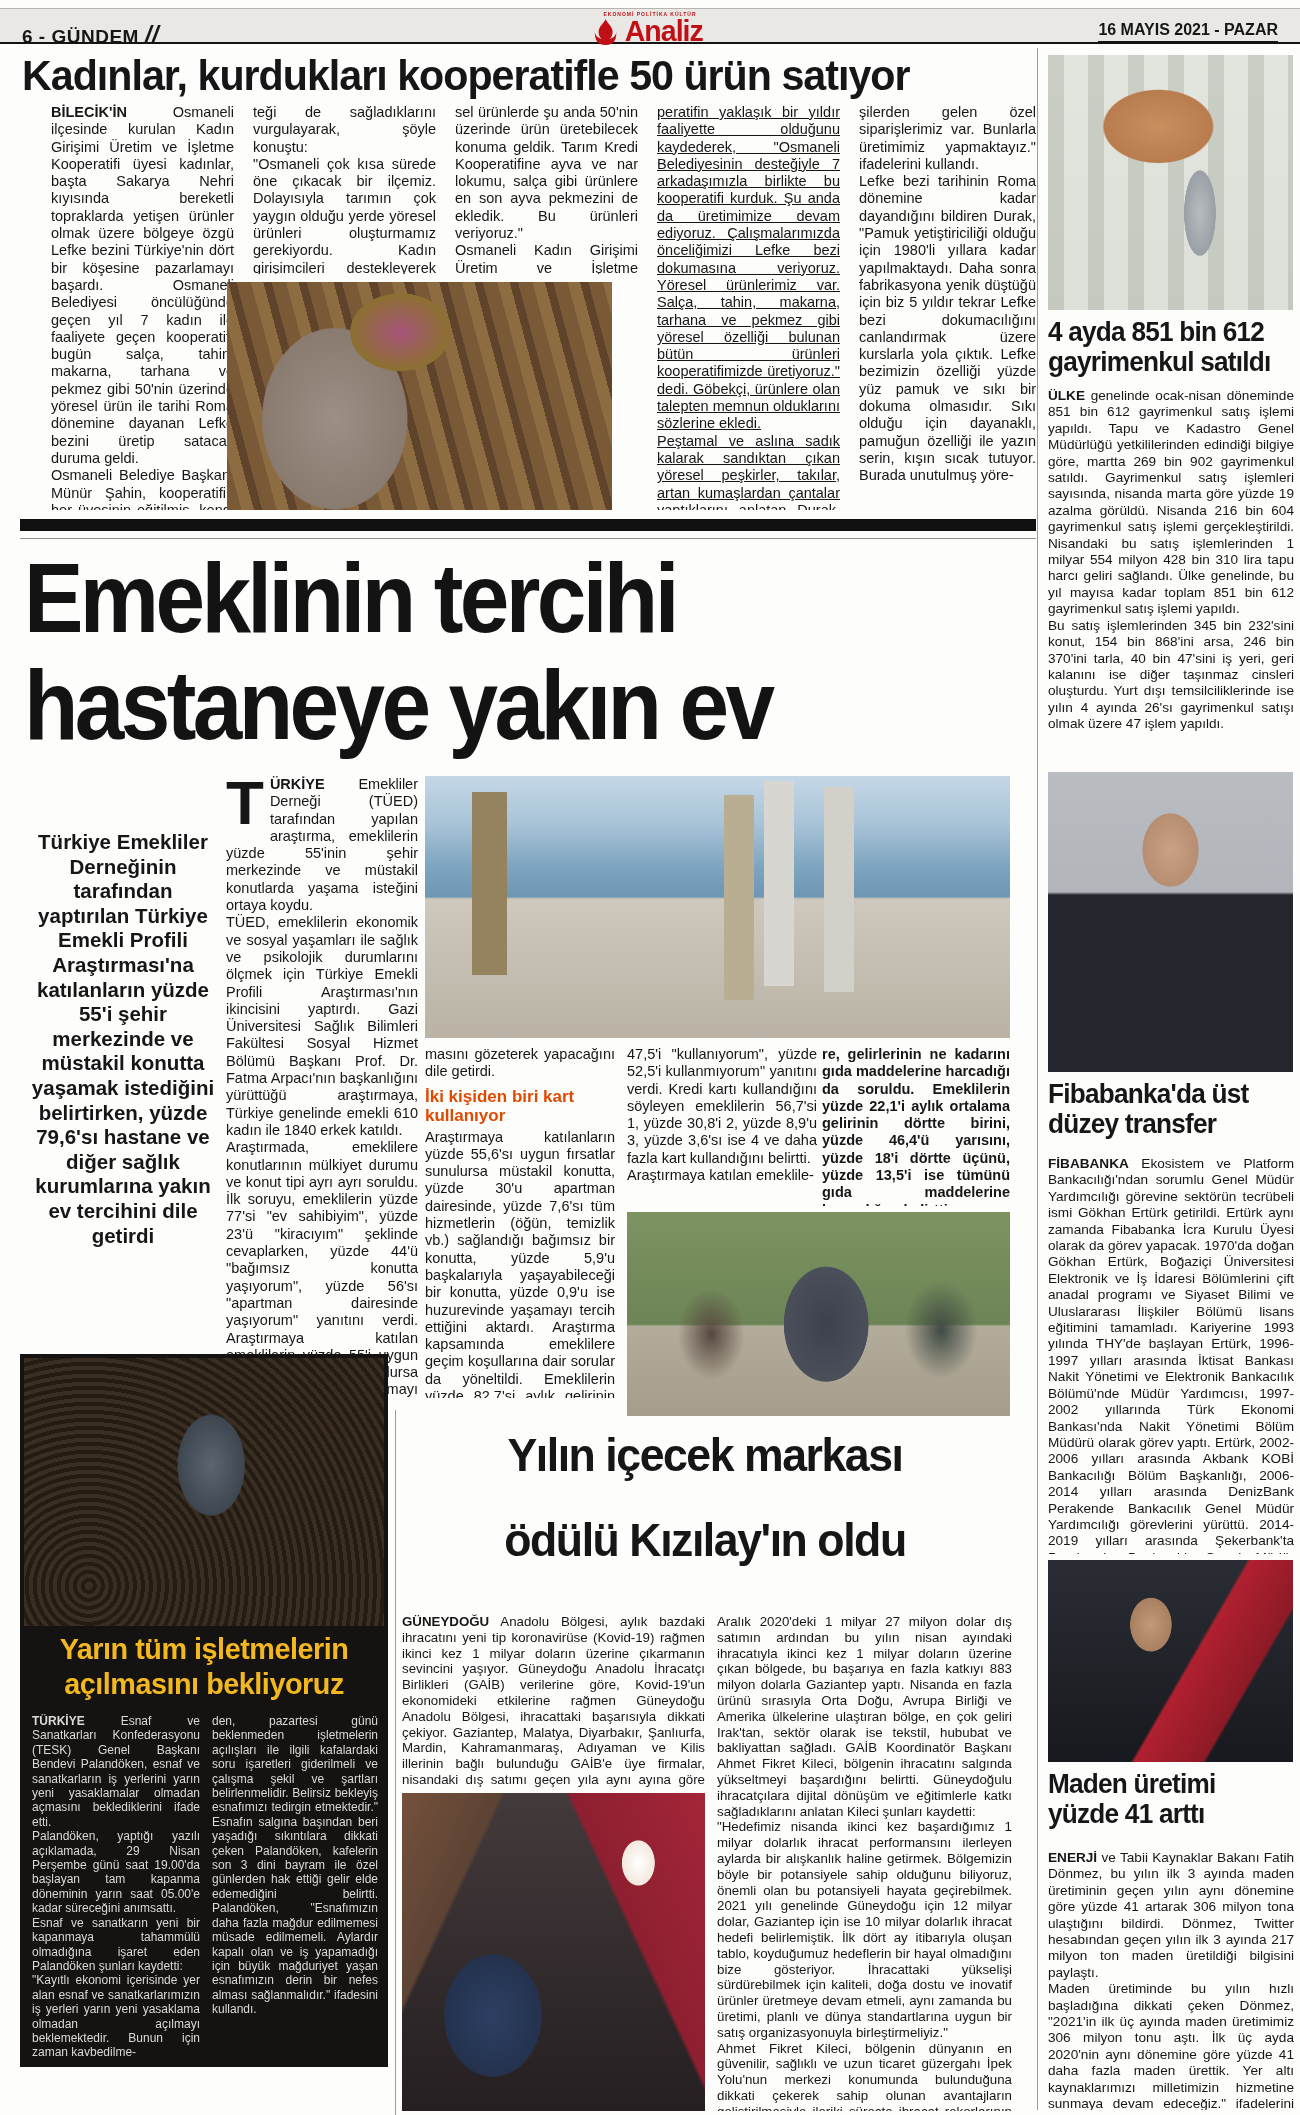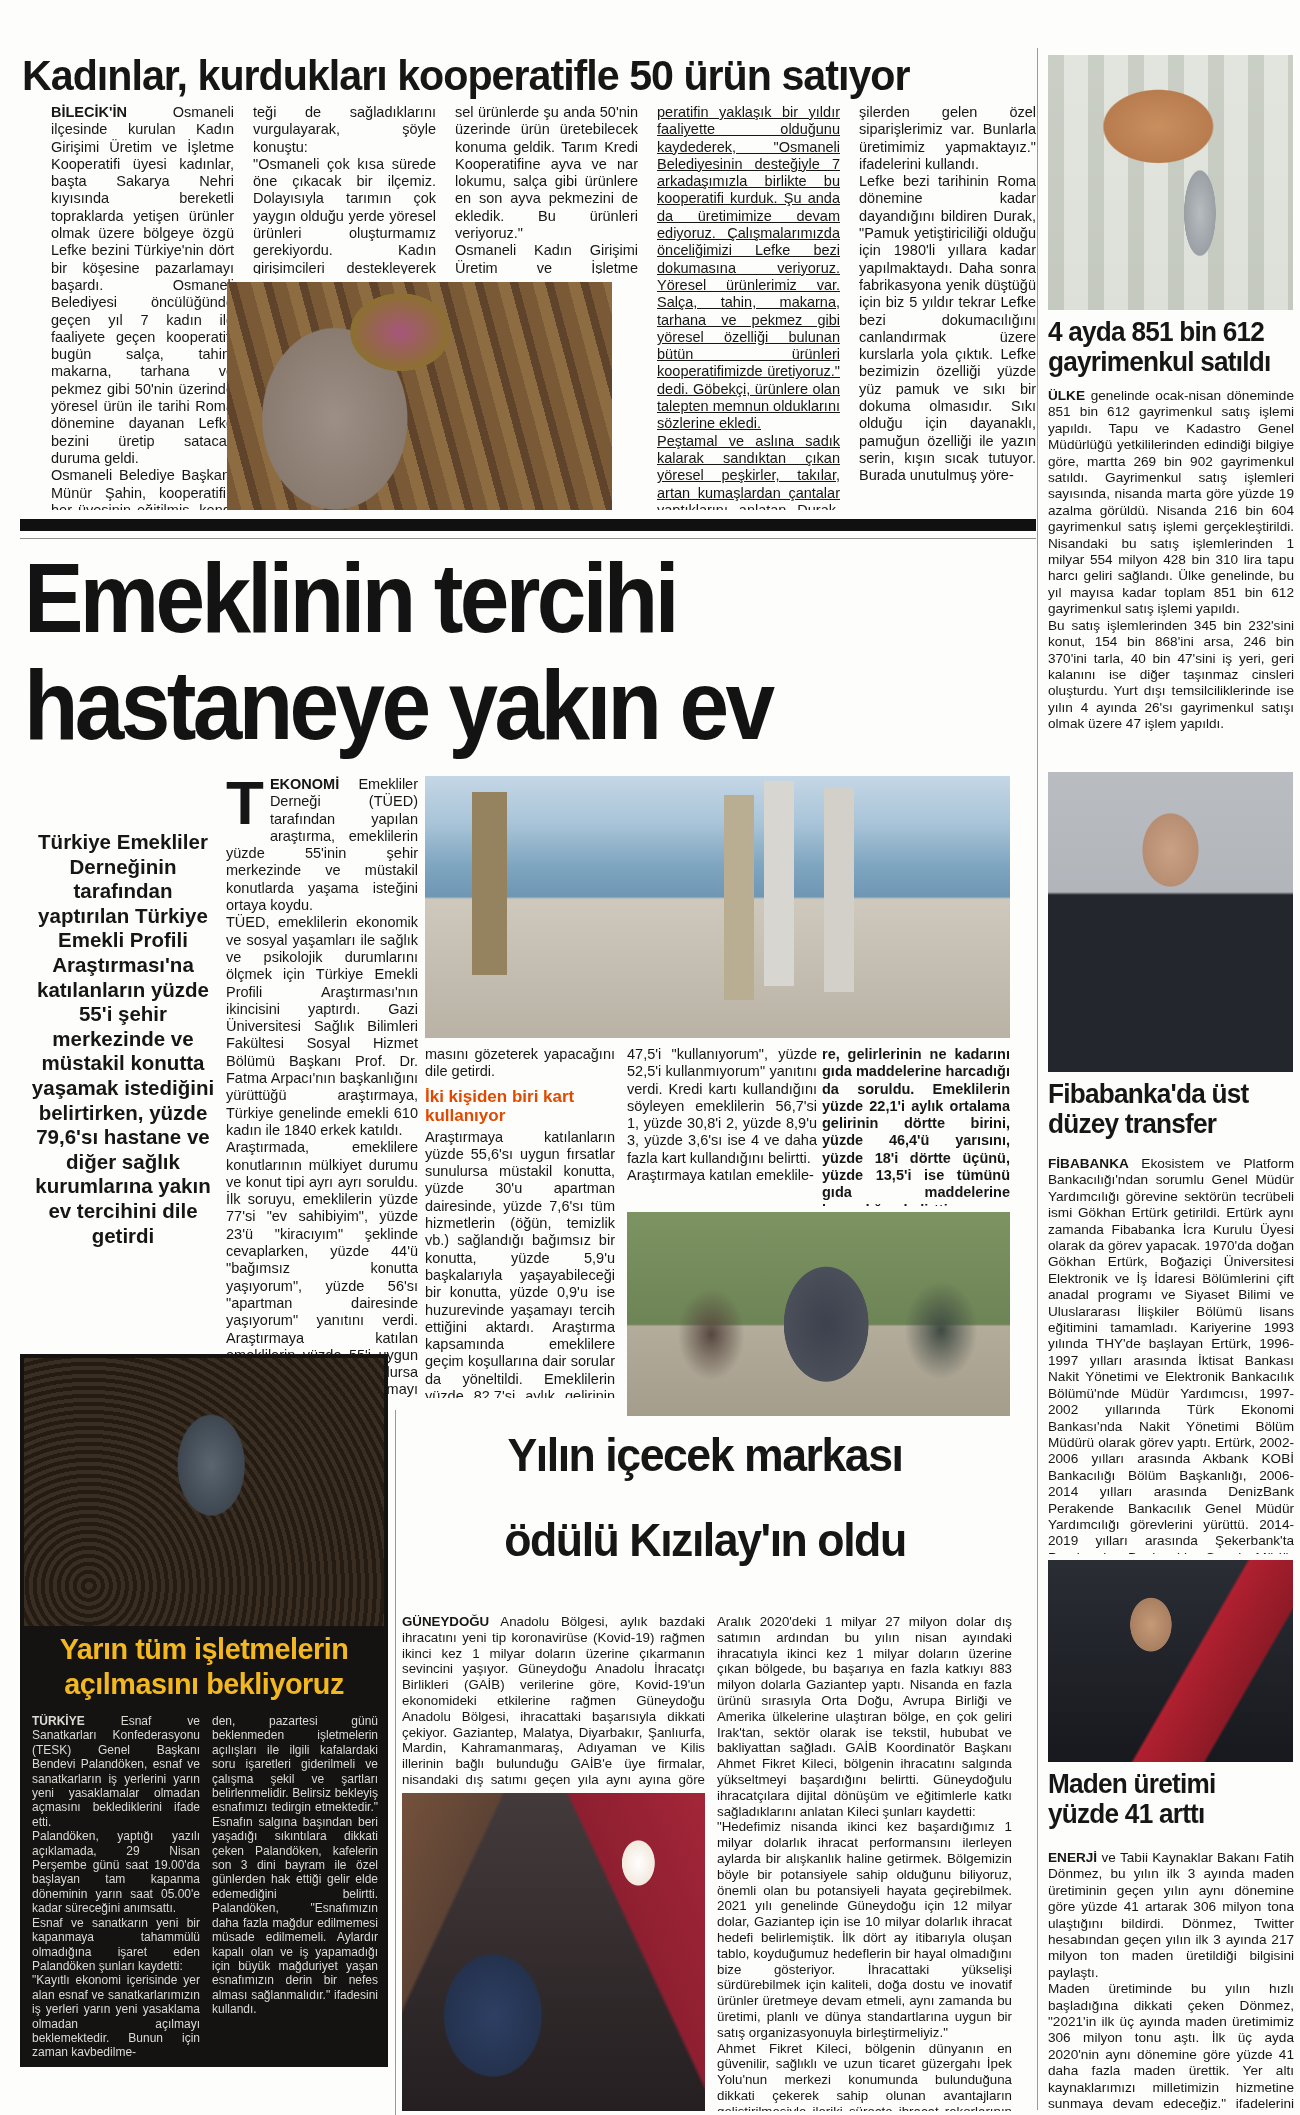--- a/index.html
+++ b/index.html
@@ -90,20 +90,35 @@
   .ph-donmez{background:
       radial-gradient(34px 44px at 42% 32%,#c49a78 0%,#a87f60 60%,transparent 62%),
       linear-gradient(120deg,transparent 55%,#b02030 56%,#8d1a26 75%,transparent 76%),
       linear-gradient(#2a2d34,#17191e);}
 </style>
 </head>
 <body>
 
 <div class="page">
 
+  <div class="masthead">
+    <div class="section-label"><span>6 - GÜNDEM</span><span class="section-slashes">//</span></div>
+    <div class="logo">
+      <div class="logo-tag">EKONOMİ POLİTİKA KÜLTÜR</div>
+      <div>
+        <span class="flame">
+          <svg width="22" height="26" viewBox="0 0 22 26">
+              <path d="M11 0C13 5 18 7 18 13c0 3-1 5-3 7 3-1 7-3 7-9 0 9-2 15-11 15S0 20 0 11c0 6 4 8 7 9-2-2-3-4-3-7C4 7 9 5 11 0z" fill="#c01015"></path>
+            </svg>
+        </span>
+        <span class="logo-name">Analiz</span>
+      </div>
+    </div>
+    <div class="issue-date">16 MAYIS 2021 - PAZAR</div>
+  </div>
 
   <div class="vline" style="left:1037px;top:48px;height:2062px;"></div>
 
   <div class="ts-headline">Kadınlar, kurdukları kooperatifle 50 ürün satıyor</div>
 
   <div class="col ts-col" style="left:25px;top:104px;width:183px;height:406px;">
     <span class="lead">BİLECİK'İN</span>
     <span class="body-text">Osmaneli ilçesinde kurulan Kadın Girişimi Üretim ve İşletme Kooperatifi üyesi kadınlar, başta Sakarya Nehri kıyısında bereketli topraklarda yetişen ürünler olmak üzere bölgeye özgü Lefke bezini Türkiye'nin dört bir köşesine pazarlamayı başardı. Osmaneli Belediyesi öncülüğünde geçen yıl 7 kadın ile faaliyete geçen kooperatif, bugün salça, tahin, makarna, tarhana ve pekmez gibi 50'nin üzerinde yöresel ürün ile tarihi Roma dönemine dayanan Lefke bezini üretip satacak duruma geldi.
 Osmaneli Belediye Başkanı Münür Şahin, kooperatifin her üyesinin eğitilmiş, kendi alanında bu ürünleri üretebilecek kapasiteye sahip olduğunu, özellikle kadınlara sonuna kadar destek vereceklerini söyledi. Şahin, kadınlara mekan des-</span>
   </div>
@@ -127,21 +142,21 @@
 
   <div class="black-bar"></div>
   <div class="thin-rule"></div>
 
   <div class="mh-line" style="top:548px;">Emeklinin tercihi</div>
   <div class="mh-line" style="top:655px;">hastaneye yakın ev</div>
 
   <div class="deck">Türkiye Emekliler Derneğinin tarafından yaptırılan Türkiye Emekli Profili Araştırması'na katılanların yüzde 55'i şehir merkezinde ve müstakil konutta yaşamak istediğini belirtirken, yüzde 79,6'sı hastane ve diğer sağlık kurumlarına yakın ev tercihini dile getirdi</div>
 
   <div class="col ms-col" style="left:226px;top:776px;width:192px;height:624px;">
-    <span class="dropcap">T</span><span class="lead">EKONOMİ</span>
+    <span class="dropcap">T</span><span class="lead">ÜRKİYE</span>
     <span class="body-text">Emekliler Derneği (TÜED) tarafından yapılan araştırma, emeklilerin yüzde 55'inin şehir merkezinde ve müstakil konutlarda yaşama isteğini ortaya koydu.
 TÜED, emeklilerin ekonomik ve sosyal yaşamları ile sağlık ve psikolojik durumlarını ölçmek için Türkiye Emekli Profili Araştırması'nın ikincisini yaptırdı. Gazi Üniversitesi Sağlık Bilimleri Fakültesi Sosyal Hizmet Bölümü Başkanı Prof. Dr. Fatma Arpacı'nın başkanlığını yürüttüğü araştırmaya, Türkiye genelinde emekli 610 kadın ile 1840 erkek katıldı.
 Araştırmada, emeklilere konutlarının mülkiyet durumu ve konut tipi ayrı ayrı soruldu. İlk soruyu, emeklilerin yüzde 77'si "ev sahibiyim", yüzde 23'ü "kiracıyım" şeklinde cevaplarken, yüzde 44'ü "bağımsız konutta yaşıyorum", yüzde 56'sı "apartman dairesinde yaşıyorum" yanıtını verdi. Araştırmaya katılan emeklilerin yüzde 55'i uygun fırsatlar sunulursa konutundan taşınmayı düşündüğünü, yüzde 45'i düşünmediğini ifade etti. Taşınmayı düşünen emeklilerin yüzde 56'sı yeni konutunun kent merkezinde, yüzde 40'ı yaşadığı yere yakın semtlerde, yüzde 4'ü ise kentin çevresinde olmasını tercih edeceğini belirtti. Emeklilerin yüzde 79,6'sı konutun yeri ile ilgili tercihini hastane ve diğer sağlık kurumlarına yakın ol-</span>
   </div>
 
   <div class="photo ph-city" style="left:425px;top:776px;width:585px;height:262px;overflow:hidden;"></div>
 
   <div class="col ms-col" style="left:425px;top:1046px;width:190px;height:352px;">
     <span class="body-text">masını gözeterek yapacağını dile getirdi.</span>
     <div class="subhead-red">İki kişiden biri kart kullanıyor</div>

